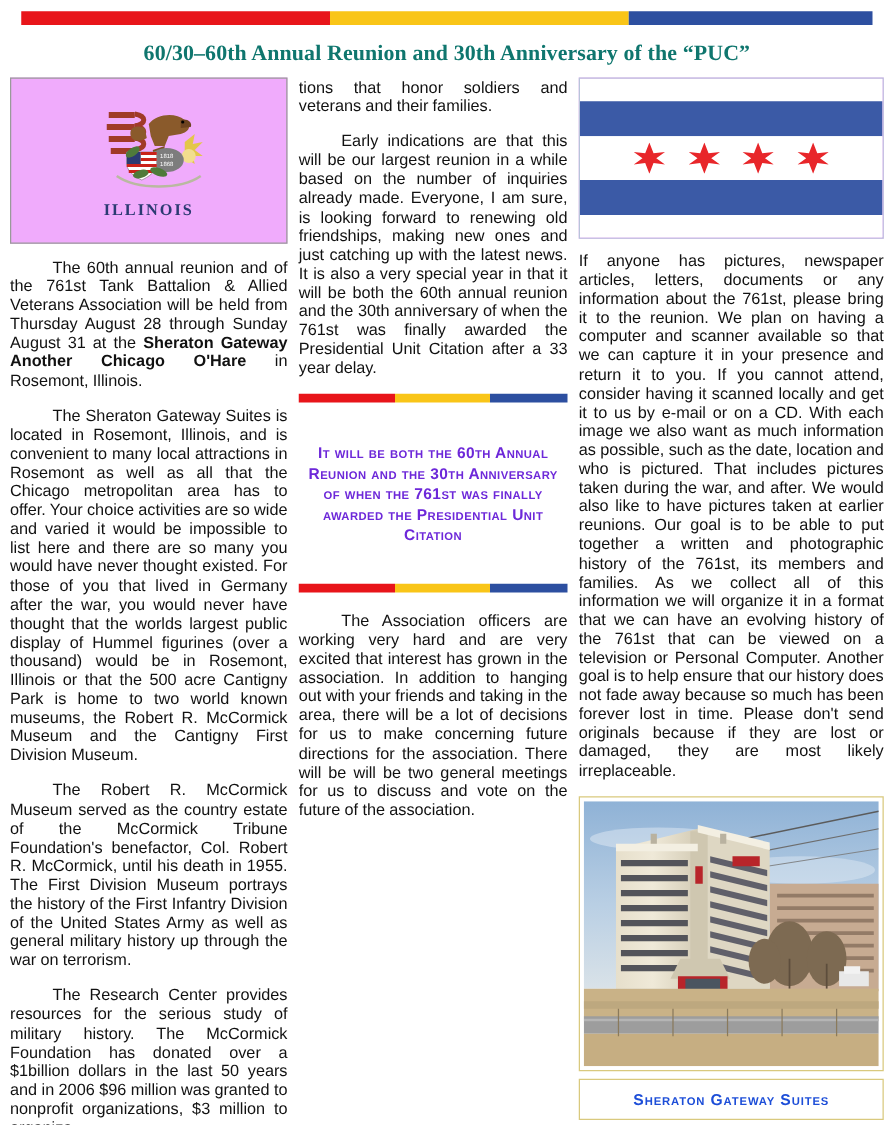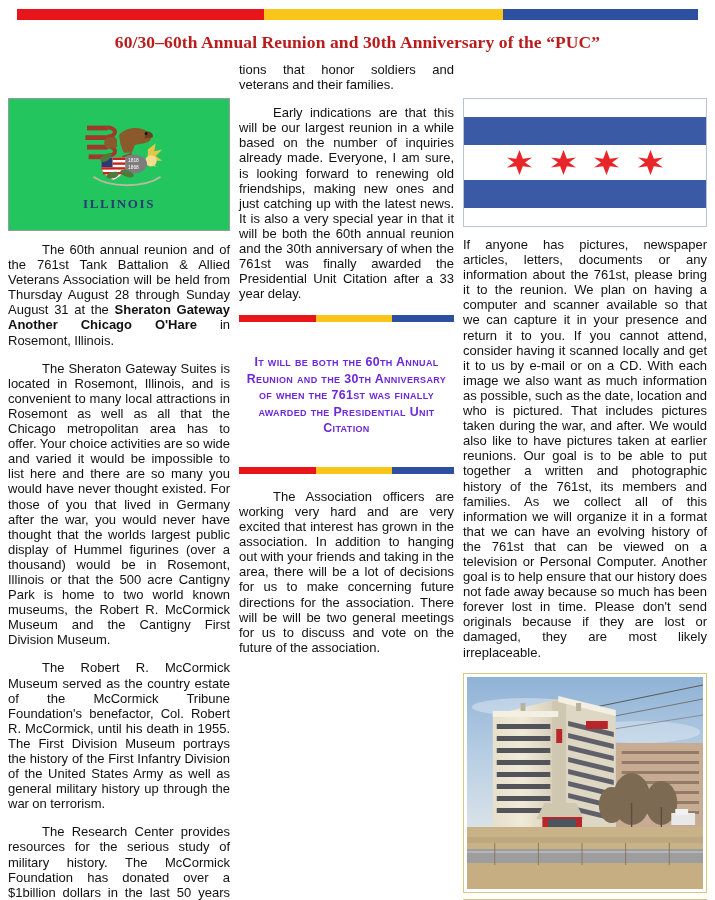--- a/index.html
+++ b/index.html
@@ -44,21 +44,21 @@
   .mini-rule .seg-yellow { flex: 0 0 35%; }
   .mini-rule .seg-blue   { flex: 1 1 auto; }
 
   
   .masthead-title {
     text-align: center;
     font-family: "Liberation Serif", serif;
     font-weight: bold;
     font-size: 17.5px;
     letter-spacing: 0.1px;
-    color: #b91c1c;
+    color: #0f766e;
     margin-top: 12px;
     margin-bottom: 9px;
   }
 
   
   .page {
     display: flex;
     padding: 0 8px 0 8px;
     box-sizing: border-box;
     width: 715px;
@@ -81,24 +81,23 @@
     -webkit-hyphens: none;
     hyphens: none;
     word-spacing: -0.2px;
   }
   p.body.noindent { text-indent: 0; }
   p.body b { font-weight: bold; }
 
   
   .flag-frame {
     border: 1px solid #9a9a9a;
-    background: #22c55e;
+    background: #f0abfc;
     box-sizing: border-box;
     position: relative;
-    margin-top: 36px;
   }
   .flag-illinois {
     width: 222px;
     height: 133px;
     margin-bottom: 11px;
   }
   .flag-chicago {
     width: 244px;
     height: 129px;
     margin-bottom: 10px;
@@ -174,25 +173,25 @@
   }
   .photo-caption-box {
     width: 244px;
     border: 1px solid #d9c97e;
     box-sizing: border-box;
     margin-top: 6px;
     padding: 7px 0 6px 0;
     text-align: center;
   }
   .photo-caption {
-    font-weight: normal;
+    font-weight: bold;
     font-size: 12.5px;
     font-variant: small-caps;
     letter-spacing: 0.7px;
-    color: #a21caf;
+    color: #1d4ed8;
   }
 </style>
 </head>
 <body>
 
 <div class="tricolor masthead-rule">
   <div class="seg-red"></div>
   <div class="seg-yellow"></div>
   <div class="seg-blue"></div>
 </div>

